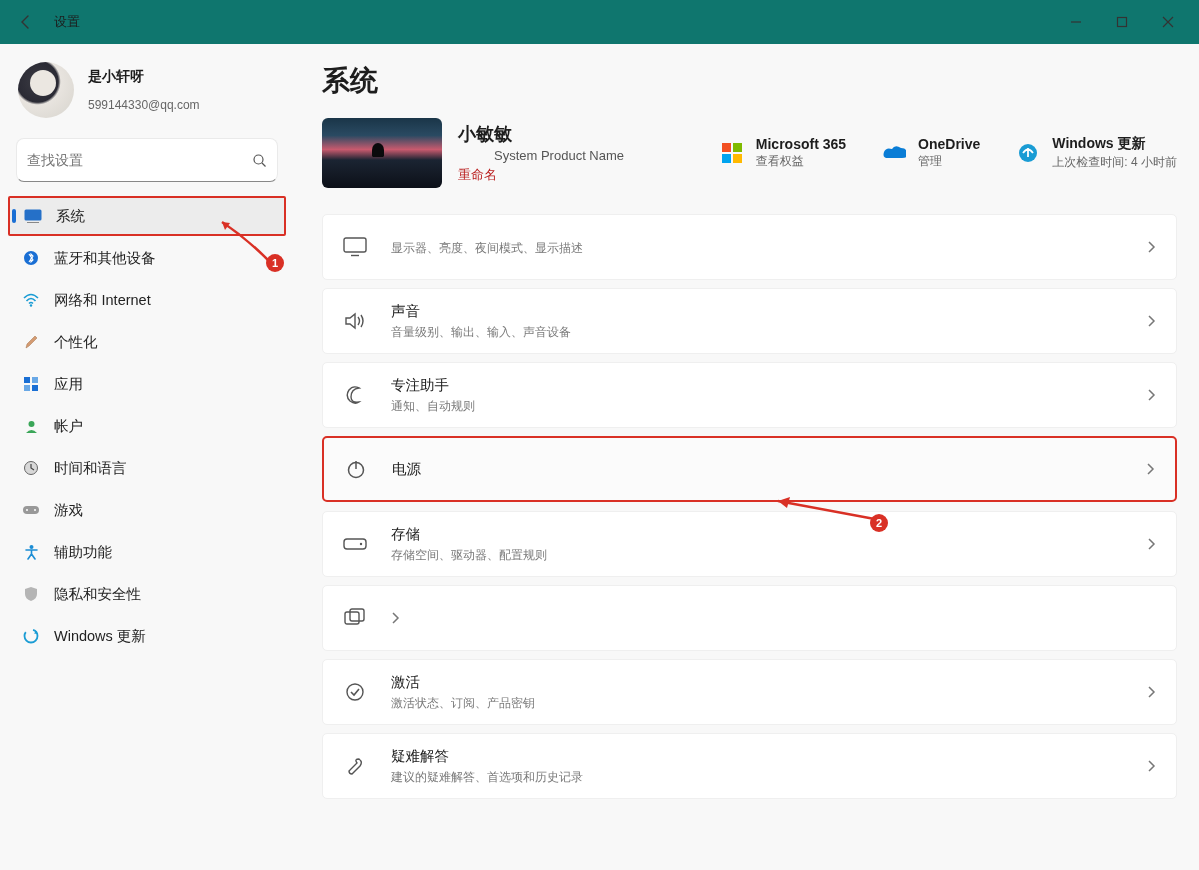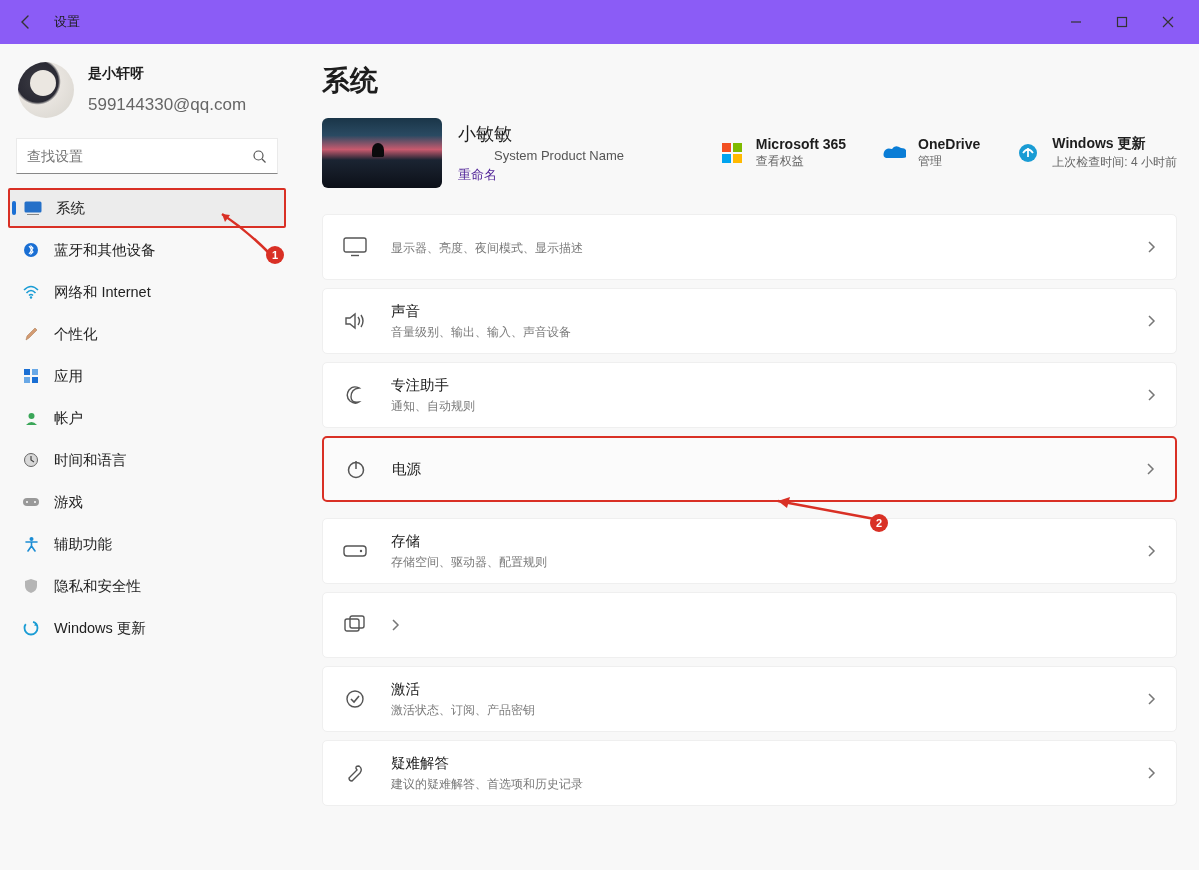--- a/index.html
+++ b/index.html
@@ -9,21 +9,21 @@
       width: 1199px;
       height: 870px;
       overflow: hidden;
       color: #1d1d1d;
     }
     .titlebar {
       height: 44px;
       display: flex;
       align-items: center;
       padding: 0 8px;
-      background: #8b5cf6;
+      background: #0f766e;
     }
     .titlebar-btn {
       width: 36px; height: 36px;
       display: flex; align-items: center; justify-content: center;
       color: #444;
     }
     .titlebar-title { font-size: 13px; margin-left: 10px; }
     .spacer { flex: 1; }
     .win-controls { display: flex; }
     .win-btn {
@@ -53,28 +53,28 @@
       overflow: hidden;
     }
     .avatar::after {
       content: "";
       position: absolute;
       left: 12px; top: 8px;
       width: 26px; height: 26px; border-radius: 50%;
       background: #ebe7e1;
     }
     .profile .name { font-size: 14px; font-weight: 600; }
-    .profile .email { font-size: 17px; color: #666; margin-top: 12px; }
+    .profile .email { font-size: 12px; color: #666; margin-top: 12px; }
     .search {
       margin: 4px 10px 14px 10px;
-      height: 36px;
+      height: 44px;
       background: #fff;
       border: 1px solid #eaeaea;
       border-bottom: 1.5px solid #888;
-      border-radius: 0;
+      border-radius: 8px;
       display: flex; align-items: center;
       padding: 0 10px;
     }
     .search input {
       flex: 1; border: none; outline: none;
       font-size: 14px; background: transparent;
       color: #444;
     }
     .nav { display: flex; flex-direction: column; gap: 2px; padding: 0 2px; }
     .nav-item {
@@ -127,23 +127,23 @@
       background: linear-gradient(to bottom, #1a3548 0%, #2a4a62 25%, #c85a6e 45%, #1b2432 60%, #0c1018 100%);
       position: relative;
     }
     .device-thumb::after {
       content: "";
       position: absolute;
       left: 42%; top: 36%; width: 12px; height: 14px;
       background: #0a0a0c;
       border-radius: 50% 50% 10% 10%;
     }
-    .device-meta .dev-name { font-size: 18px; font-weight: 400; }
+    .device-meta .dev-name { font-size: 18px; font-weight: 700; }
     .device-meta .dev-sub { font-size: 13px; color: #555; margin-top: 2px; margin-left: 36px; }
-    .device-meta .dev-link { font-size: 13px; color: #4c1d95; margin-top: 3px; cursor: pointer; }
+    .device-meta .dev-link { font-size: 13px; color: #b91c1c; margin-top: 3px; cursor: pointer; }
     .chips { display: flex; gap: 36px; margin-left: auto; }
     .chip { display: flex; align-items: center; gap: 12px; }
     .chip-ico { width: 24px; height: 24px; display:flex; align-items:center; justify-content:center;}
     .chip .cn { font-size: 14px; font-weight: 600; }
     .chip .cs { font-size: 12px; color: #666; margin-top: 1px; }
     .tiles { display: flex; flex-direction: column; gap: 8px; }
     .tile {
       background: #fff;
       border: 1px solid #efefef;
       border-radius: 5px;
@@ -434,21 +434,21 @@
             <div class="tile-title">专注助手</div>
             <div class="tile-desc">通知、自动规则</div>
           </div>
         <span class="chev">
             <svg width="9" height="14">
               <path d="M2 2 L7 7 L2 12" stroke="#777" stroke-width="1.5" fill="none"></path>
             </svg>
           </span>
       </div>
 
-      <div style="position:relative; margin:0 -6px 8px 10px;">
+      <div style="position:relative; margin:0 -6px 1px 10px;">
         <div class="tile highlight" style="margin:0 6px 0 -10px;">
           <div class="tile-ico">
               <svg width="20" height="20">
                 <circle cx="10" cy="11" r="7.5" stroke="#555" fill="none" stroke-width="1.5"></circle>
                 <line x1="10" y1="2" x2="10" y2="10" stroke="#555" stroke-width="1.5"></line>
               </svg>
             </div>
           <div class="tile-body">
               <div class="tile-title">电源</div>
             </div>

